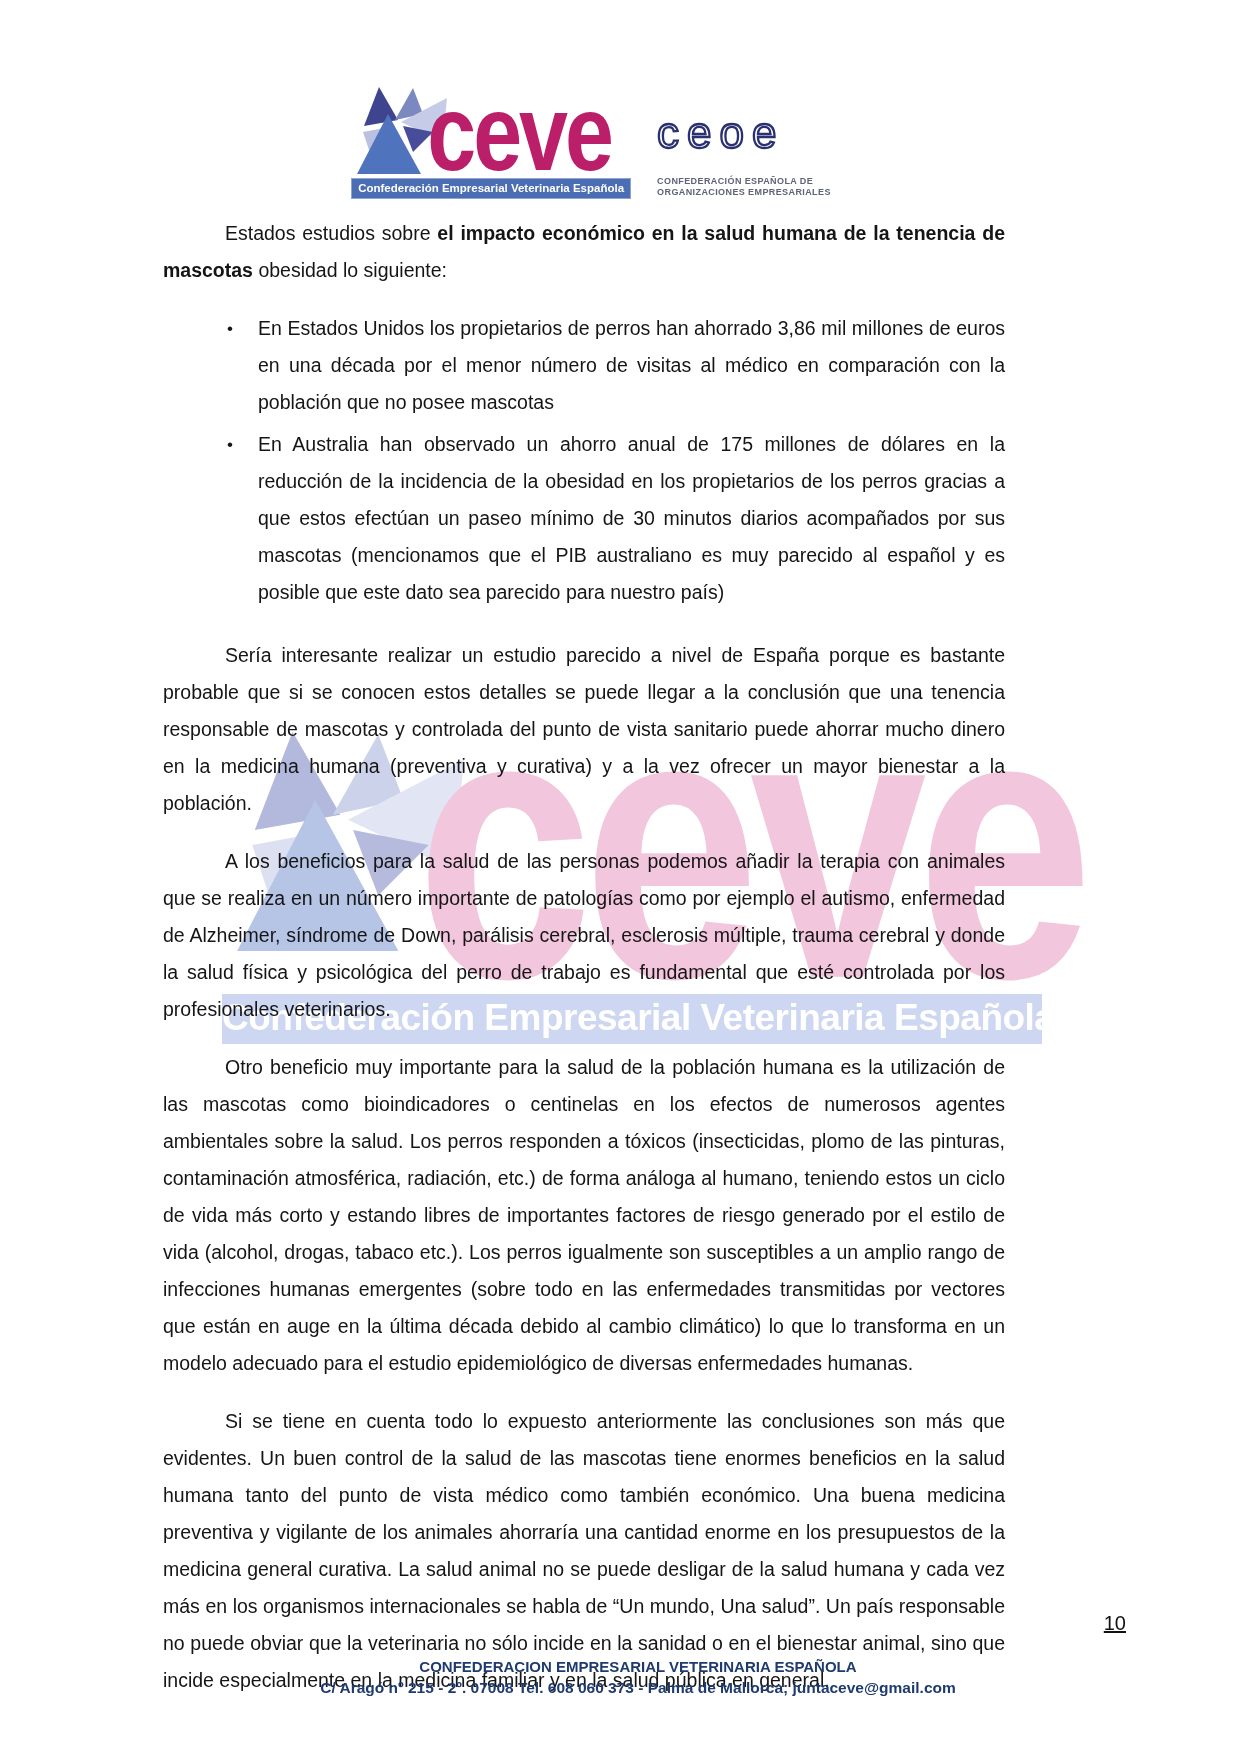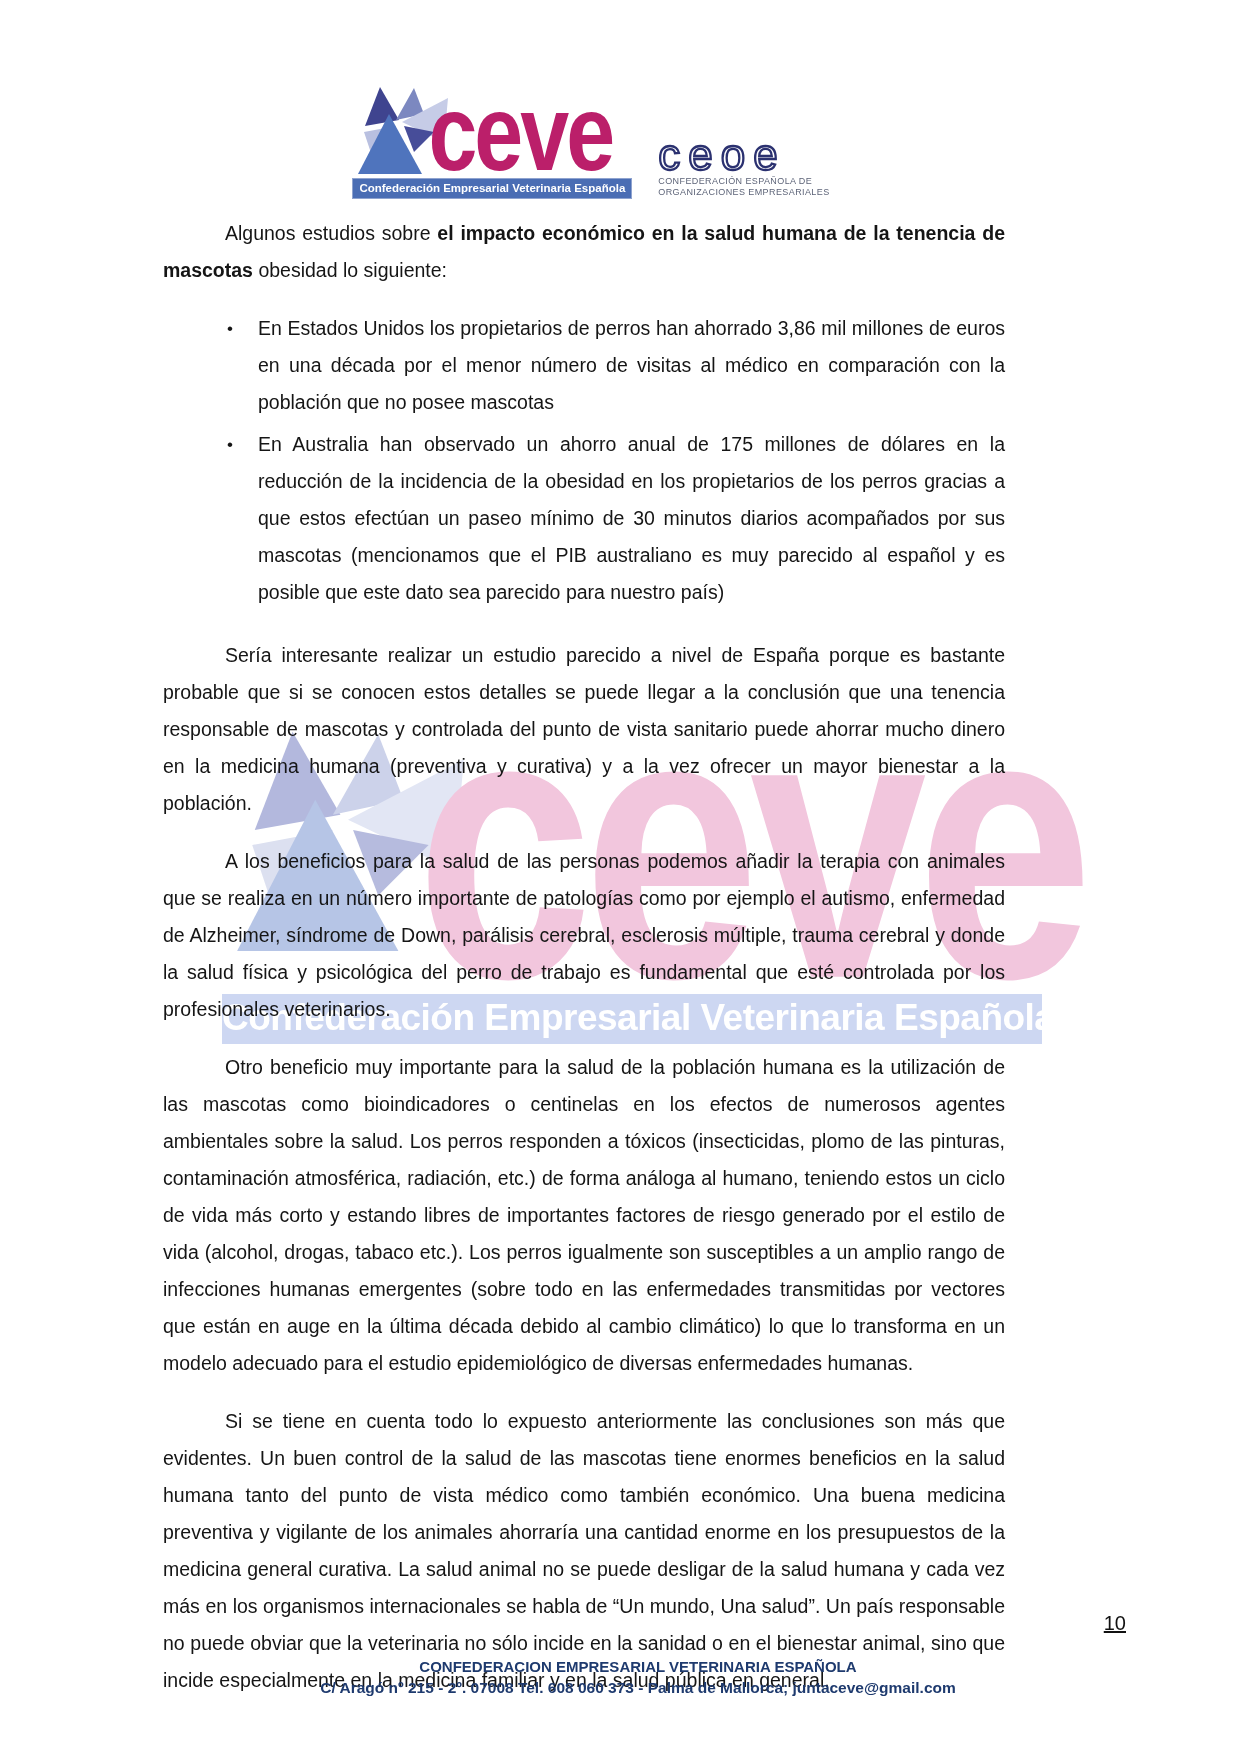--- a/index.html
+++ b/index.html
@@ -38,21 +38,21 @@
     text-align:center; padding:3px 6px 4px 6px;
     white-space:nowrap;
   }
   .ceoe-group{margin-left:26px; margin-bottom:1px;}
   .ceoe-word{
     font-size:44px; font-weight:400; letter-spacing:8px; line-height:0.9;
     color:#737373;
     -webkit-text-fill-color:#ffffff;
     -webkit-text-stroke:2.3px #2b3170;
   }
-  .ceoe-sub{margin-top:1px; font-size:9px; line-height:11px; letter-spacing:0.4px; color:#5d6478; font-weight:400;}
+  .ceoe-sub{margin-top:23px; font-size:9px; line-height:11px; letter-spacing:0.4px; color:#5d6478; font-weight:700;}
 
   
   .watermark{
     position:absolute; top:690px; left:222px; width:820px;
     z-index:0; pointer-events:none;
   }
   .wm-row{display:flex; align-items:flex-end;}
   .wm-pin{width:252px;height:300px;margin-right:-58px;flex:0 0 auto;}
   .wm-word{
     display:inline-block;
@@ -145,21 +145,21 @@
         <div class="ceoe-word">ceoe</div>
         <div class="ceoe-sub">
           <div>CONFEDERACIÓN ESPAÑOLA DE</div>
           <div>ORGANIZACIONES EMPRESARIALES</div>
         </div>
       </div>
     </div>
   </div>
 
   <div class="content">
-    <p><span>Algunos estudios sobre </span><span class="bold">el impacto económico en la salud humana  de la tenencia de mascotas</span><span> obesidad lo siguiente:</span></p>
+    <p><span>Estados estudios sobre </span><span class="bold">el impacto económico en la salud humana  de la tenencia de mascotas</span><span> obesidad lo siguiente:</span></p>
 
     <ul class="bullets">
       <li><span class="marker">•</span><span>En Estados Unidos los propietarios de perros han ahorrado 3,86 mil millones de euros en una década por el menor número de visitas al médico en comparación con la población que no posee mascotas</span></li>
       <li><span class="marker">•</span><span>En Australia han observado un ahorro anual de 175 millones de dólares en la reducción de la incidencia de la obesidad en los propietarios de los perros gracias a que estos efectúan un paseo mínimo de 30 minutos diarios acompañados por sus mascotas (mencionamos que el PIB australiano es muy parecido al español y es posible que este dato sea parecido para nuestro país)</span></li>
     </ul>
 
     <p>Sería interesante realizar un estudio parecido a nivel de España porque es bastante probable que si se conocen estos detalles se puede llegar a la conclusión que una tenencia responsable de mascotas y controlada del punto de vista sanitario puede ahorrar mucho dinero en la medicina humana (preventiva y curativa) y a la vez ofrecer un mayor bienestar a la población.</p>
     <p>A los beneficios para la salud de las personas podemos añadir la terapia con animales que se realiza en un número importante de patologías como por ejemplo el autismo, enfermedad de Alzheimer, síndrome de Down, parálisis cerebral, esclerosis múltiple, trauma cerebral y donde la salud física y psicológica del perro de trabajo es fundamental que esté controlada por los profesionales veterinarios.</p>
     <p>Otro beneficio muy importante para la salud de la población humana es la utilización de las mascotas como bioindicadores o centinelas en los efectos de numerosos agentes ambientales sobre la salud. Los perros responden a tóxicos (insecticidas, plomo de las pinturas, contaminación atmosférica, radiación, etc.) de forma análoga al humano, teniendo estos un ciclo de vida más corto y estando libres de importantes factores de riesgo generado por el estilo de vida (alcohol, drogas, tabaco etc.). Los perros igualmente son susceptibles a un amplio rango de infecciones humanas emergentes (sobre todo en las enfermedades transmitidas por vectores que están en auge en la última década debido al cambio climático) lo que lo transforma en un modelo adecuado para el estudio epidemiológico de diversas enfermedades humanas.</p>
     <p>Si se tiene en cuenta todo lo expuesto anteriormente las conclusiones son más que evidentes. Un buen control de la salud de las mascotas tiene enormes beneficios en la salud humana tanto del punto de vista médico como también económico. Una buena medicina preventiva y vigilante de los animales ahorraría una cantidad enorme en los presupuestos de la medicina general curativa. La salud animal no se puede desligar de la salud humana y cada vez más en los organismos internacionales se habla de “Un mundo, Una salud”. Un país responsable no puede obviar que la veterinaria no sólo incide en la sanidad o en el bienestar animal, sino que incide especialmente en la medicina familiar y en la salud pública en general.</p>

